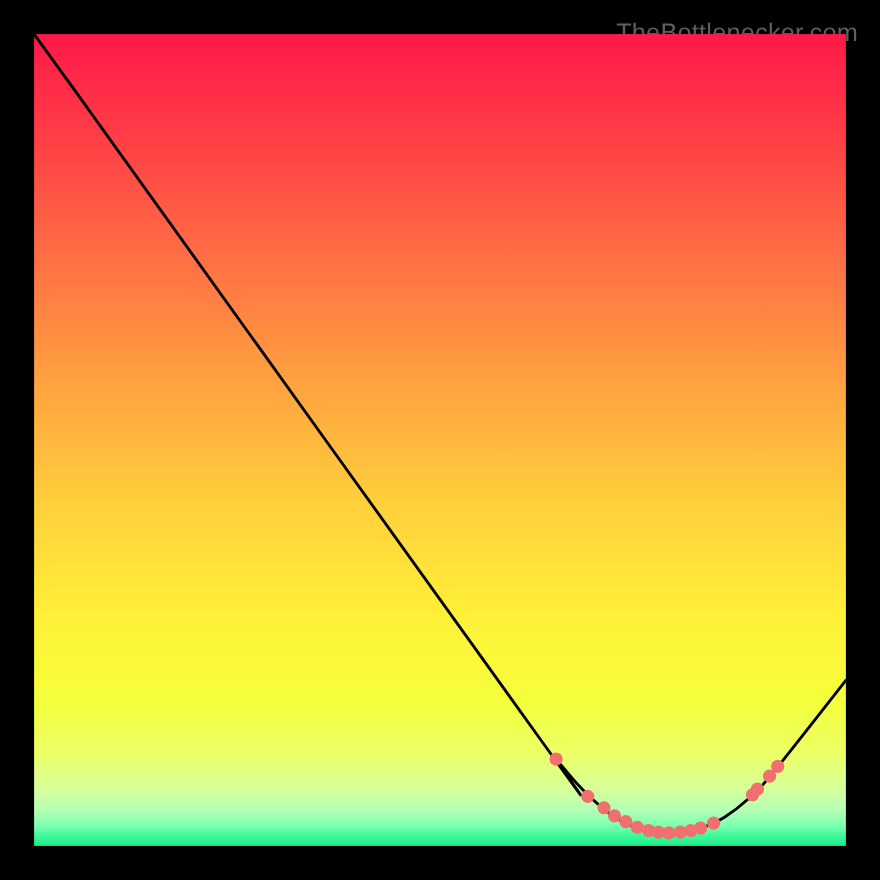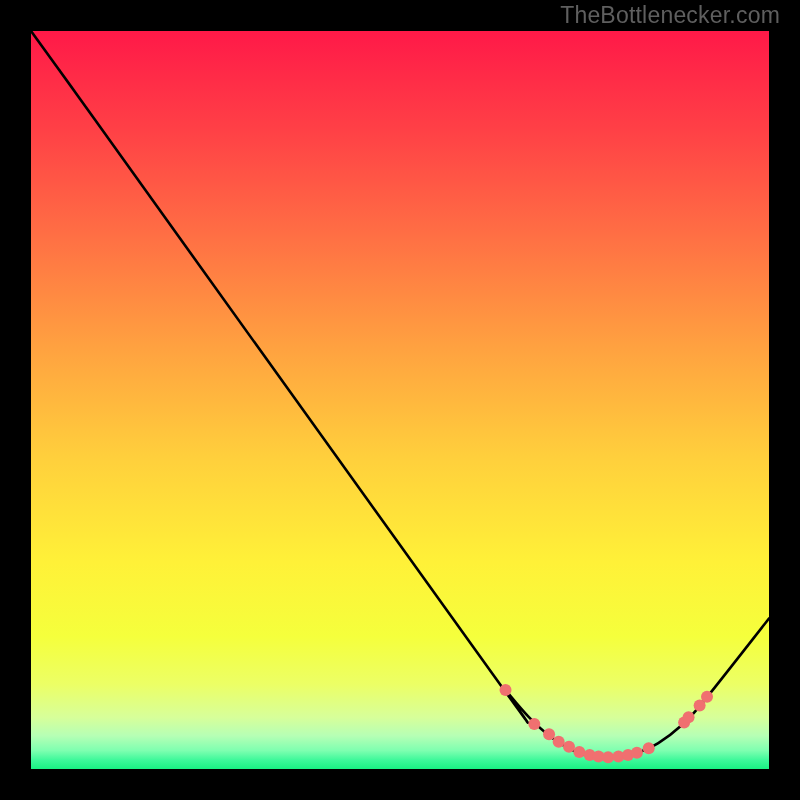--- a/index.html
+++ b/index.html
@@ -8,21 +8,21 @@
     width: 800px;
     height: 800px;
     background: #000;
     position: relative;
     font-family: Arial, Helvetica, sans-serif;
     overflow: hidden;
   }
 
   .attribution {
     position: absolute;
-    top: 2px;
+    top: 16px;
     right: 20px;
     color: #5f5f5f;
     font-size: 23px;
     font-weight: 400;
     letter-spacing: 0.2px;
   }
 
   .plot {
     position: absolute;
     left: 31px;

